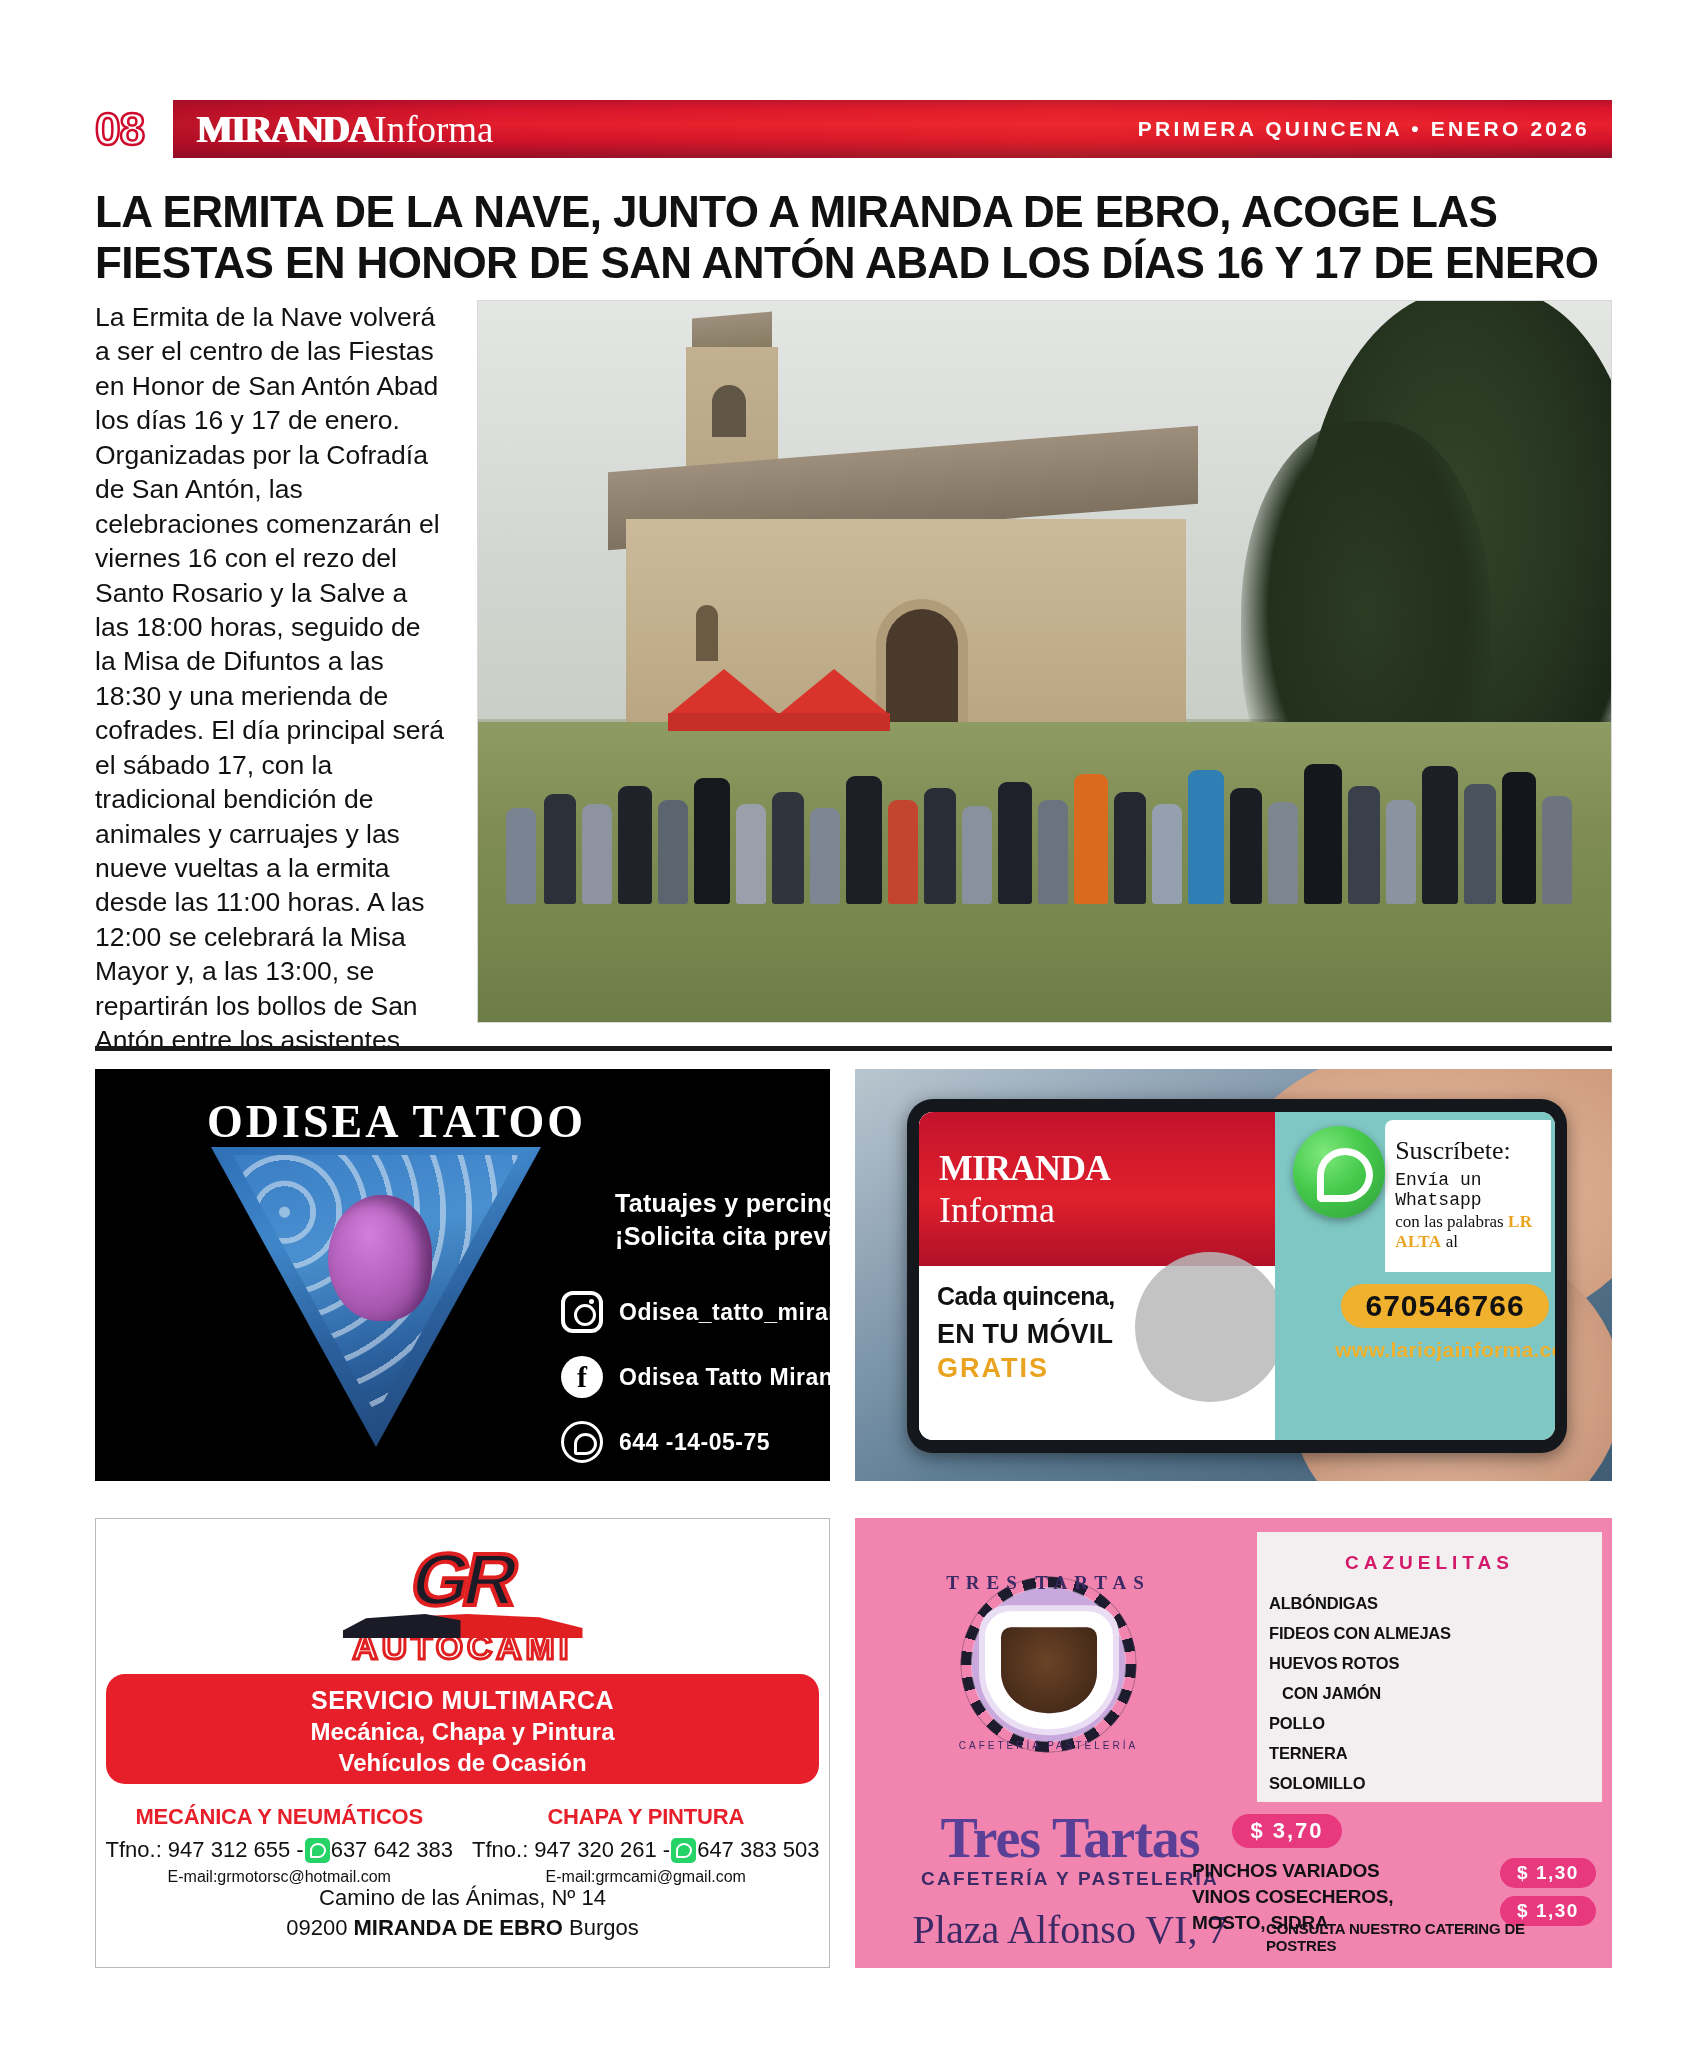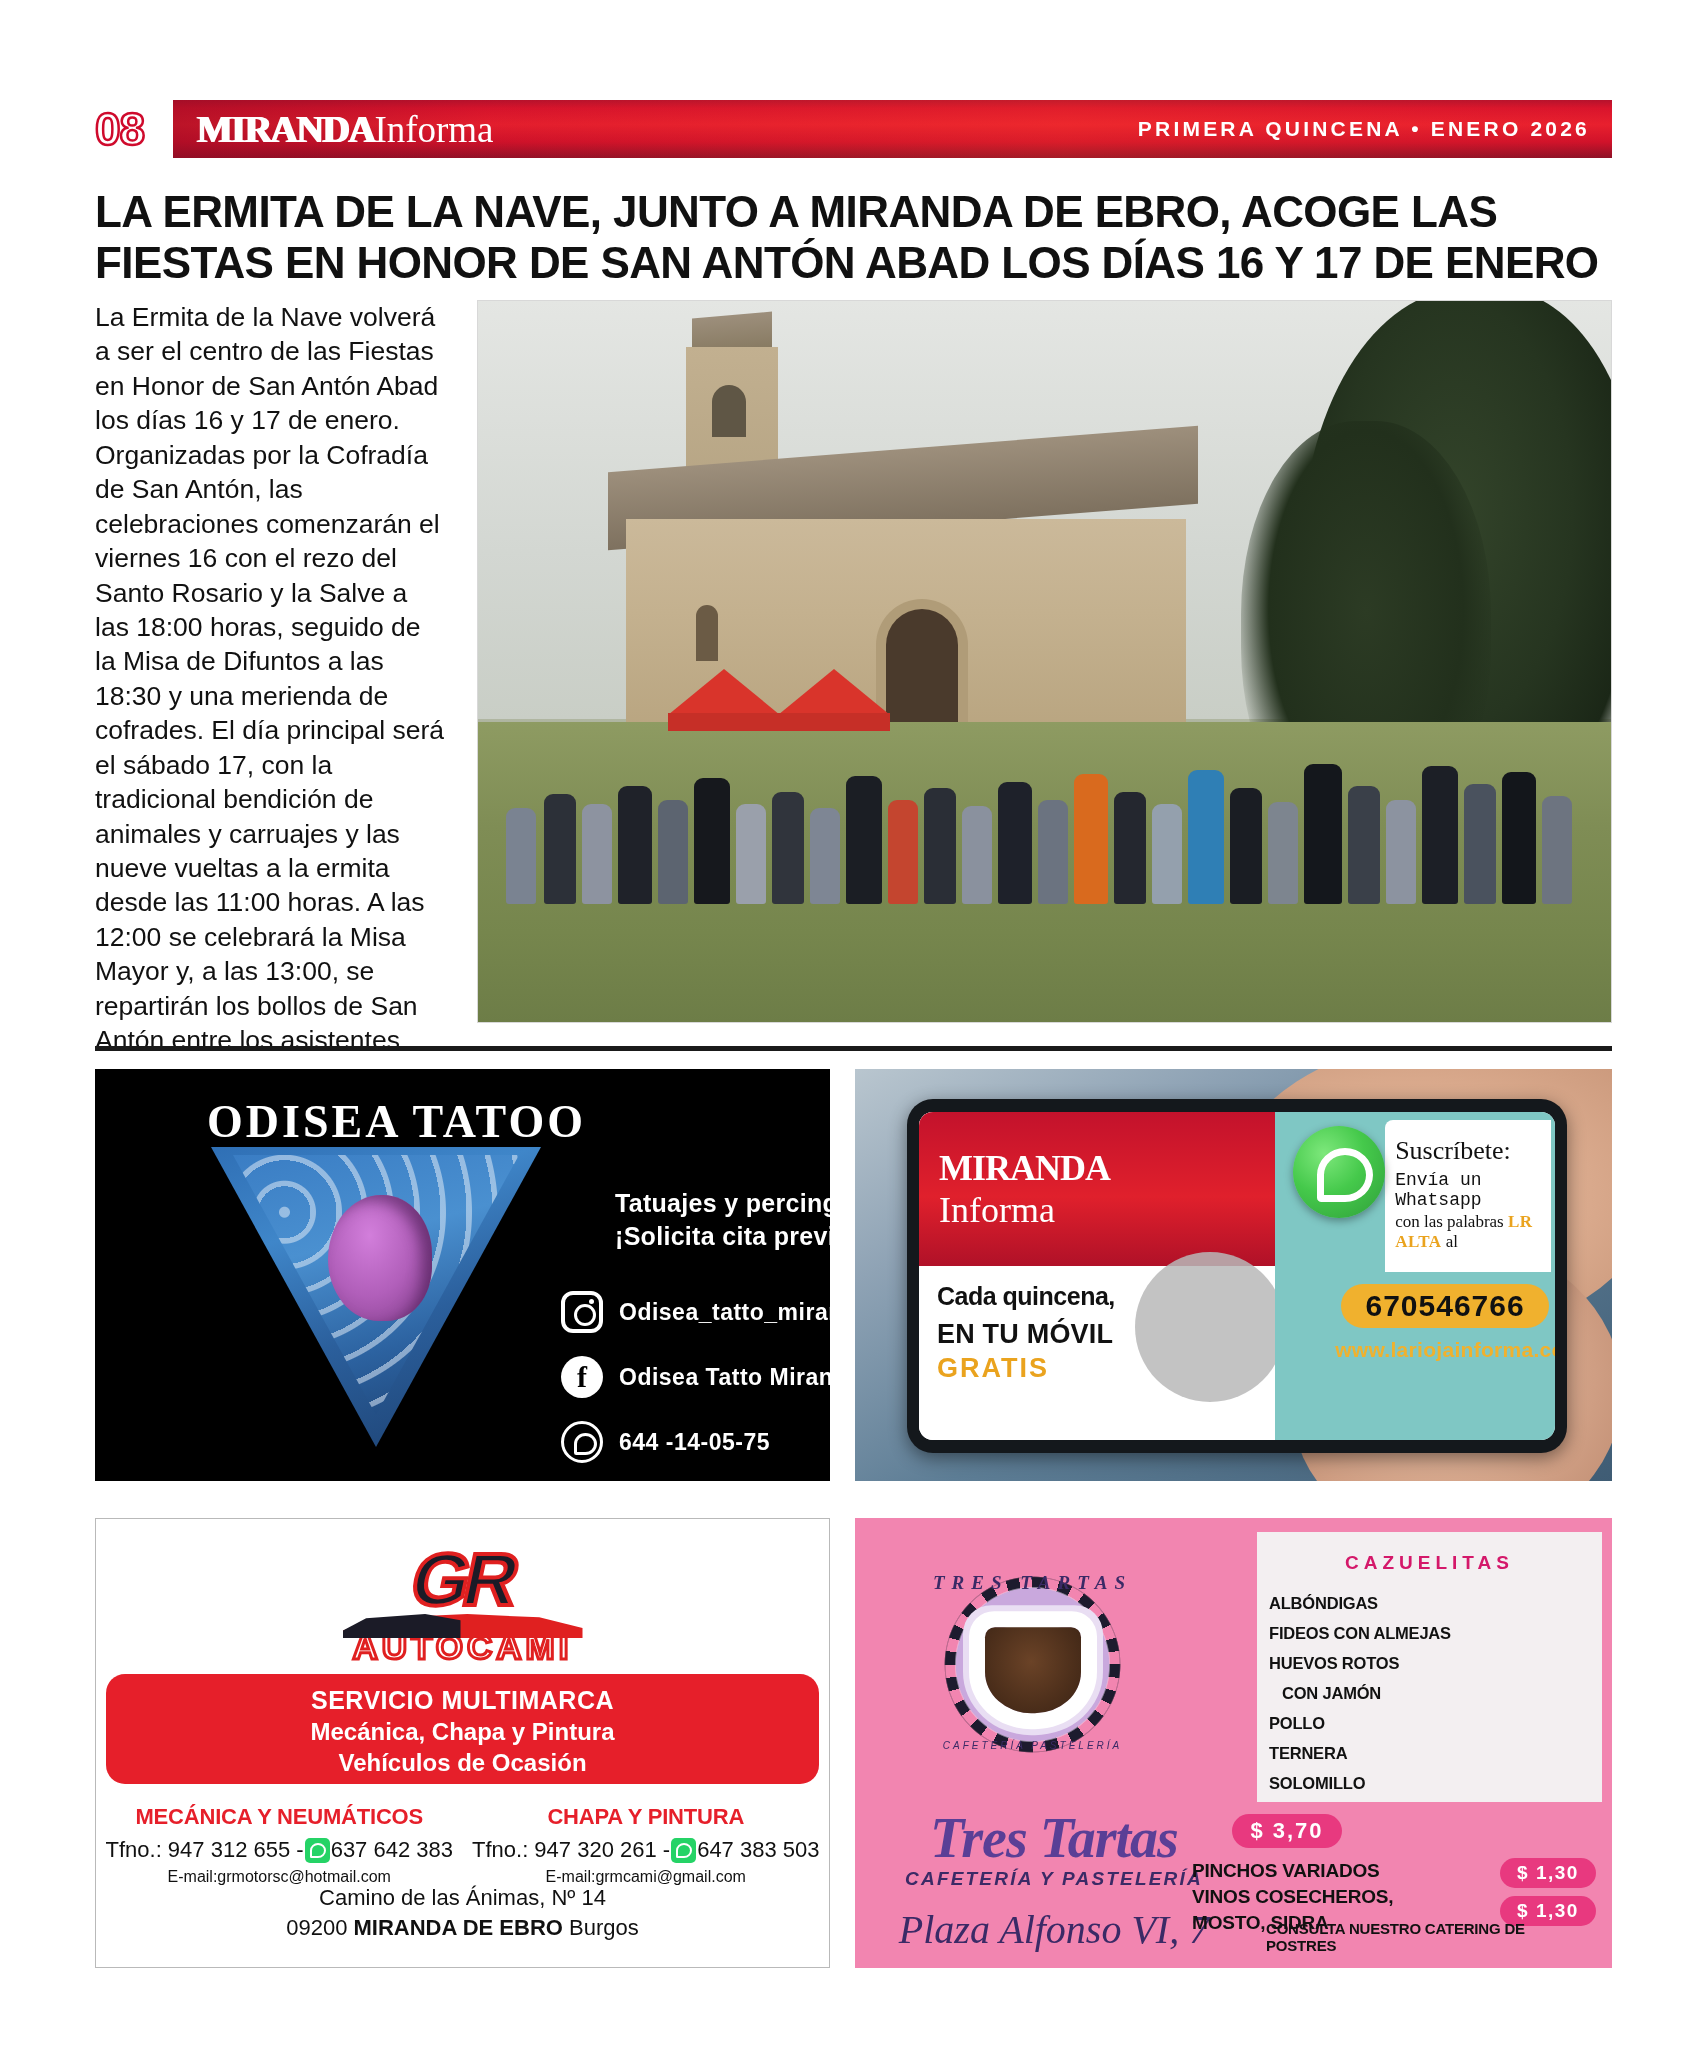--- a/index.html
+++ b/index.html
@@ -197,21 +197,21 @@
   .gr-col .e { color:#111; font-size:16px; margin-top:5px; }
   .wa-sq { width:25px; height:25px; background:#25d366; border-radius:5px; position:relative; display:inline-block; flex:0 0 25px; }
   .wa-sq::before{ content:""; position:absolute; left:5px; top:5px; width:12px; height:11px; border:2.5px solid #fff; border-radius:50% 50% 50% 8%; }
   .gr-addr { position:absolute; left:0; right:0; bottom:26px; text-align:center; color:#111; }
   .gr-addr .a1{ font-size:22px; }
   .gr-addr .a2{ font-size:22px; margin-top:4px; }
   .gr-addr .a2 b{ font-weight:700; }
 
   
   .ad-tt { left:855px; top:1518px; width:757px; height:450px; background:#f285b0; }
-  .tt-left { position:absolute; left:0; top:0; width:385px; height:100%;font-style:italic; }
+  .tt-left { position:absolute; left:16px; top:0; width:385px; height:100%; }
   .tt-seal { position:absolute; left:55px; top:24px; width:245px; height:245px; border-radius:50%;
              background:
                radial-gradient(circle at 50% 50%, #ffffff 0 26%, rgba(255,255,255,0) 27%),
                radial-gradient(circle at 50% 50%, #c9a8dd 0 44%, rgba(201,168,221,0) 45%),
                radial-gradient(circle at 50% 50%, #ffffff 0 46%, rgba(255,255,255,0) 47%),
                radial-gradient(circle at 50% 50%, #1d1b2e 0 50%, rgba(29,27,46,0) 51%);
              box-shadow: inset 0 0 0 4px rgba(0,0,0,0); }
   .tt-seal::before{ content:""; position:absolute; inset:0; border-radius:50%;
              background: repeating-conic-gradient(#1d1b2e 0deg 9deg, #f285b0 9deg 18deg);
              -webkit-mask: radial-gradient(circle, transparent 0 44%, #000 45% 50%, transparent 51%);

